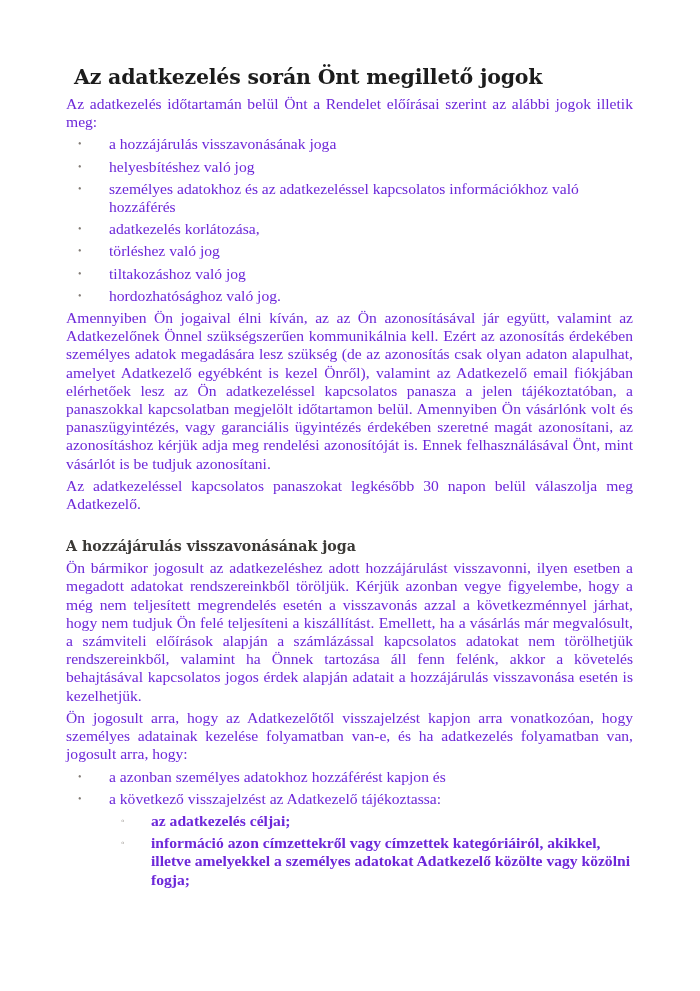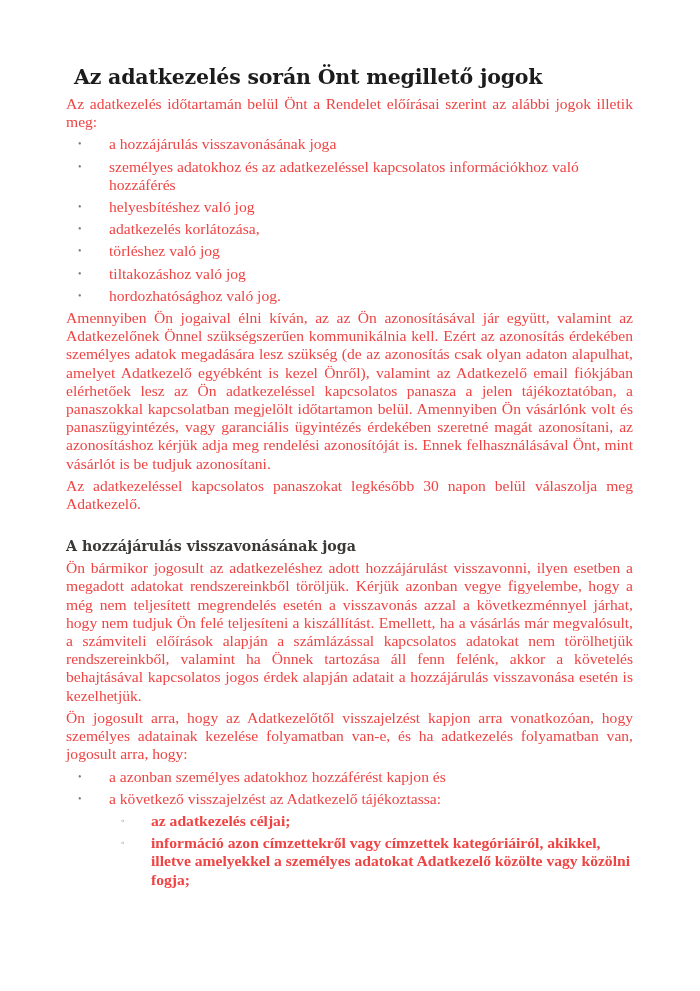--- a/index.html
+++ b/index.html
@@ -8,21 +8,21 @@
     font-family: "DejaVu Serif", "Liberation Serif", serif;
   }
   .page { position: absolute; left: 66px; top: 64px; width: 567px; }
   .title {
     font-family: "DejaVu Serif", serif; font-weight: bold;
     font-size: 20.5px; color: #1c1c1c; margin: 0 0 5px 8px; line-height: 26px;
     letter-spacing: -0.2px;
   }
   p, li {
     font-family: "Liberation Serif", serif;
-    font-size: 15.6px; color: #ef4444; line-height: 18.2px;
+    font-size: 15.6px; color: #6d28d9; line-height: 18.2px;
   }
   p { margin: 0 0 4px 0; text-align: justify; }
   ul { list-style: none; margin: 0 0 3px 0; padding: 0; }
   ul.l1 > li { position: relative; padding-left: 43px; margin-bottom: 4px; }
   ul.l1 > li::before {
     content: "•"; position: absolute; left: 12px; top: 0; font-size: 10px; color: #807a74;
   }
   ul.l2 > li { position: relative; padding-left: 85px; margin-bottom: 4px; font-weight: bold; }
   ul.l2 > li::before {
     content: "◦"; position: absolute; left: 55px; top: 0; font-size: 10px; color: #8a847e;
@@ -34,22 +34,22 @@
 </style>
 </head>
 <body>
 
 <div class="page">
   <h1 class="title">Az adatkezelés során Önt megillető jogok</h1>
   <p>Az adatkezelés időtartamán belül Önt a Rendelet előírásai szerint az alábbi jogok illetik meg:</p>
 
   <ul class="l1">
     <li>a hozzájárulás visszavonásának joga</li>
+    <li>helyesbítéshez való jog</li>
     <li>személyes adatokhoz és az adatkezeléssel kapcsolatos információkhoz való hozzáférés</li>
-    <li>helyesbítéshez való jog</li>
     <li>adatkezelés korlátozása,</li>
     <li>törléshez való jog</li>
     <li>tiltakozáshoz való jog</li>
     <li>hordozhatósághoz való jog.</li>
   </ul>
 
   <p>Amennyiben Ön jogaival élni kíván, az az Ön azonosításával jár együtt, valamint az Adatkezelőnek Önnel szükségszerűen kommunikálnia kell. Ezért az azonosítás érdekében személyes adatok megadására lesz szükség (de az azonosítás csak olyan adaton alapulhat, amelyet Adatkezelő egyébként is kezel Önről), valamint az Adatkezelő email fiókjában elérhetőek lesz az Ön adatkezeléssel kapcsolatos panasza a jelen tájékoztatóban, a panaszokkal kapcsolatban megjelölt időtartamon belül. Amennyiben Ön vásárlónk volt és panaszügyintézés, vagy garanciális ügyintézés érdekében szeretné magát azonosítani, az azonosításhoz kérjük adja meg rendelési azonosítóját is. Ennek felhasználásával Önt, mint vásárlót is be tudjuk azonosítani.</p>
   <p>Az adatkezeléssel kapcsolatos panaszokat legkésőbb 30 napon belül válaszolja meg Adatkezelő.</p>
 
   <h2 class="sub">A hozzájárulás visszavonásának joga</h2>

